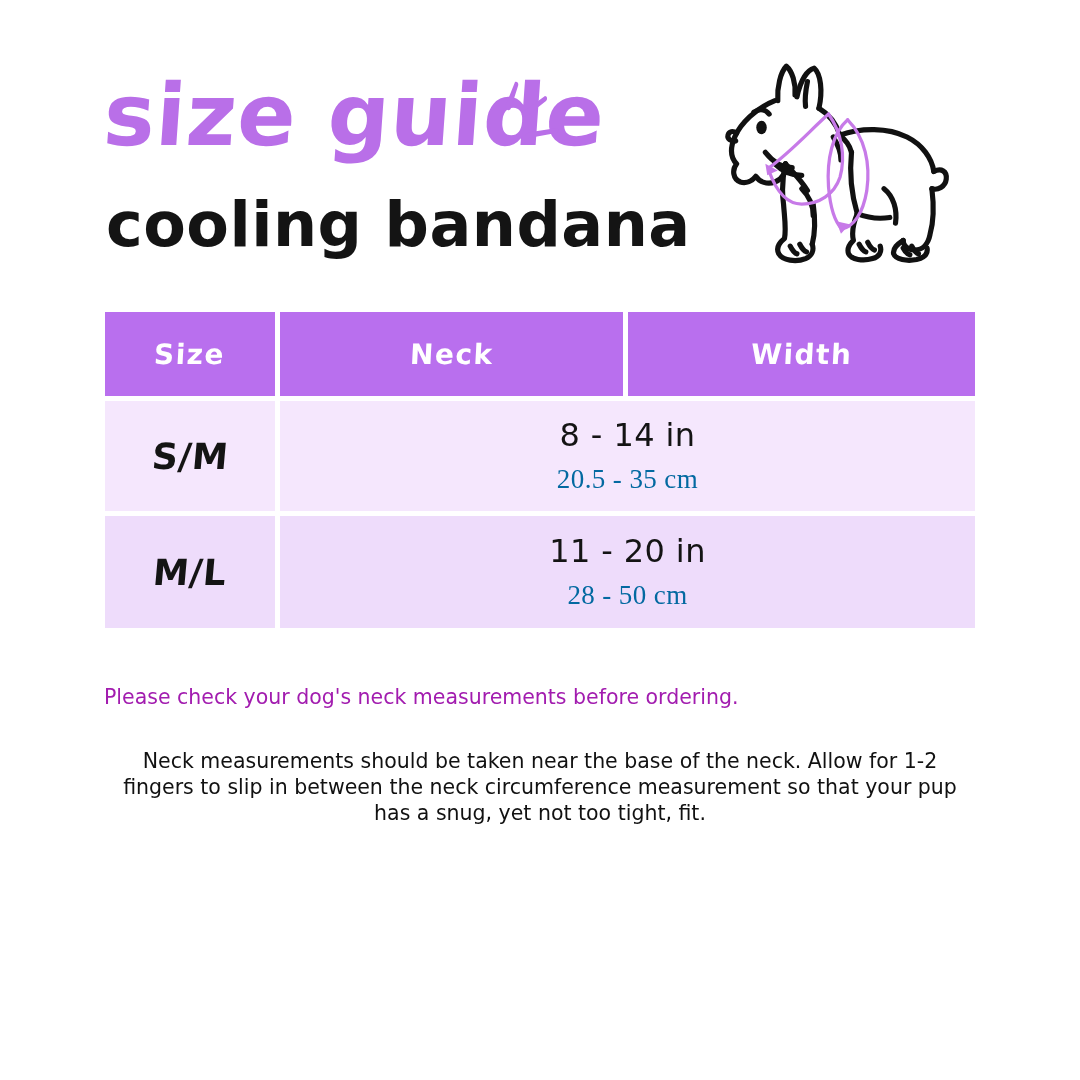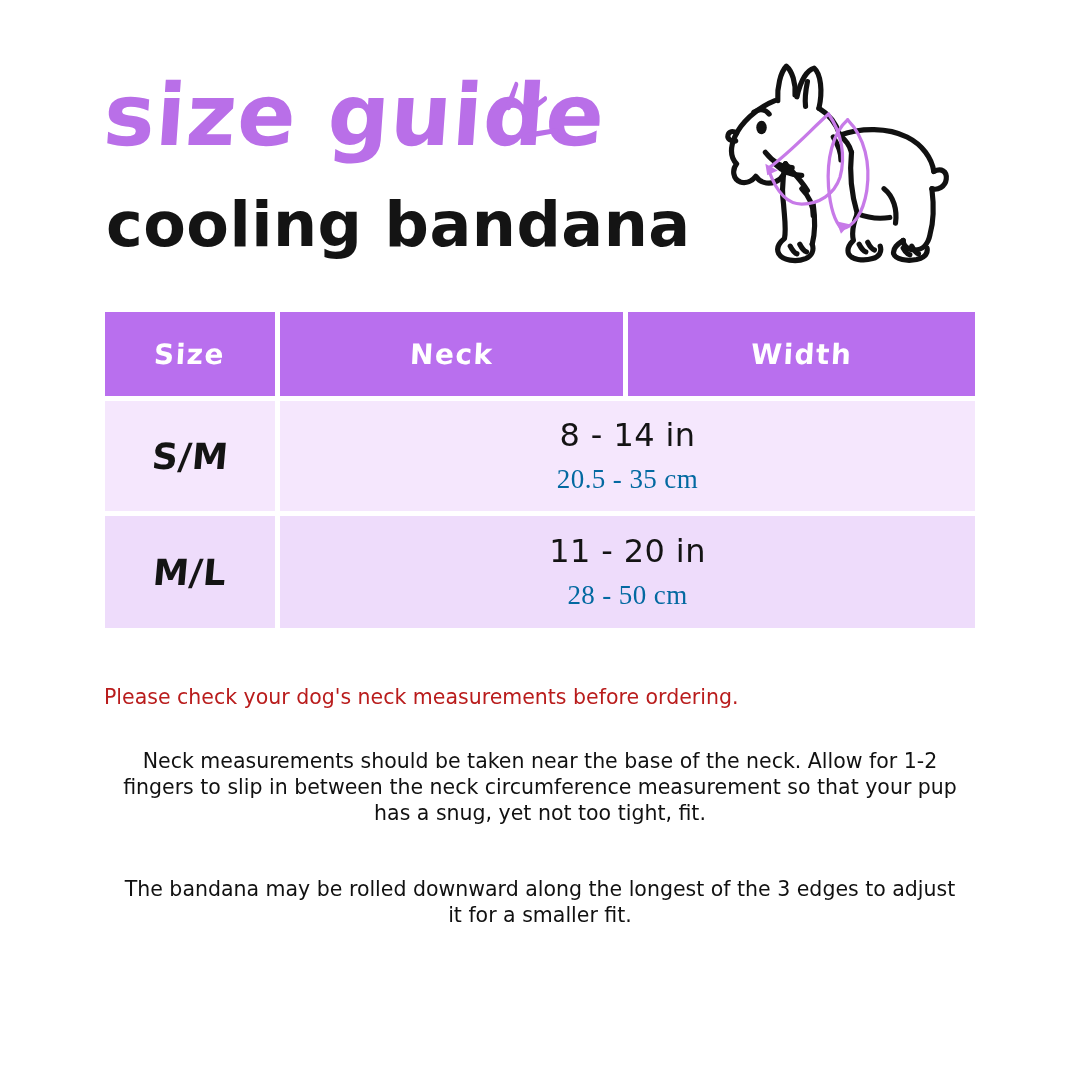--- a/index.html
+++ b/index.html
@@ -150,21 +150,21 @@
     position: absolute;
     left: 104px;
     top: 684px;
     width: 872px;
     font-family: "DejaVu Sans", sans-serif;
     font-size: 20.5px;
     line-height: 26px;
     color: #111111;
   }
   .note-highlight {
-    color: #b91c1c;
+    color: #a21caf;
     margin: 0;
   }
   .note-line {
     margin: 0;
   }
   .note-para {
     margin: 12px;
     text-align: center;
   }
   .note-gap { height: 26px; }
@@ -299,14 +299,13 @@
       <span class="measure-cm">28 - 50 cm</span>
     </div>
   </div>
 </div>
 
 <div id="notes-block">
   <p class="note-highlight">Please check your dog's neck measurements before ordering.</p>
   <div class="note-gap"></div>
   <p class="note-para">Neck measurements should be taken near the base of the neck. Allow for 1-2 fingers to slip in between the neck circumference measurement so that your pup has a snug, yet not too tight, fit.</p>
   <div class="note-gap"></div>
-  <p class="note-para">The bandana may be rolled downward along the longest of the 3 edges to adjust it for a smaller fit.</p>
 </div>
 
 </body></html>

